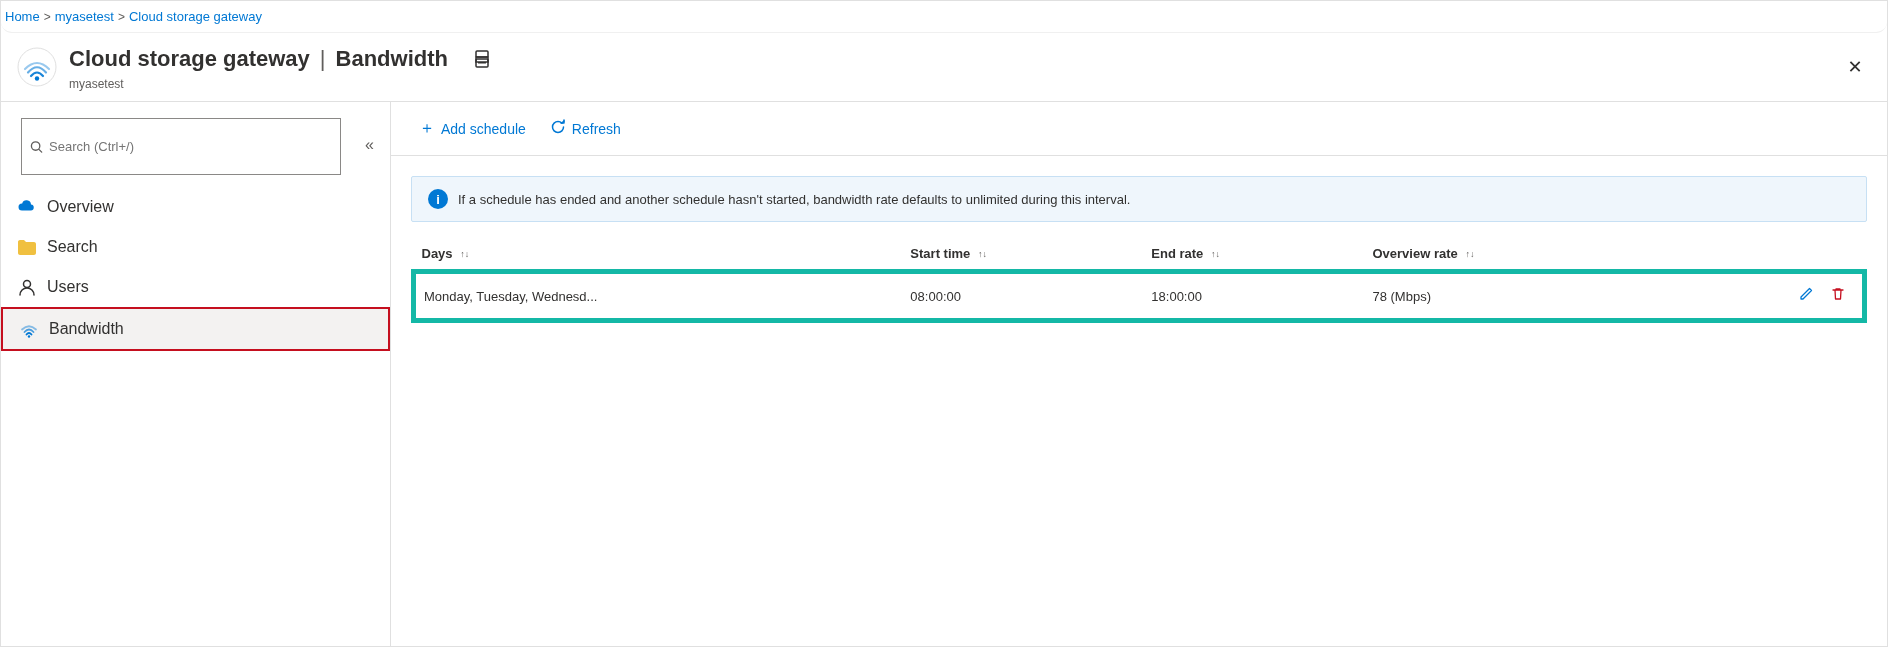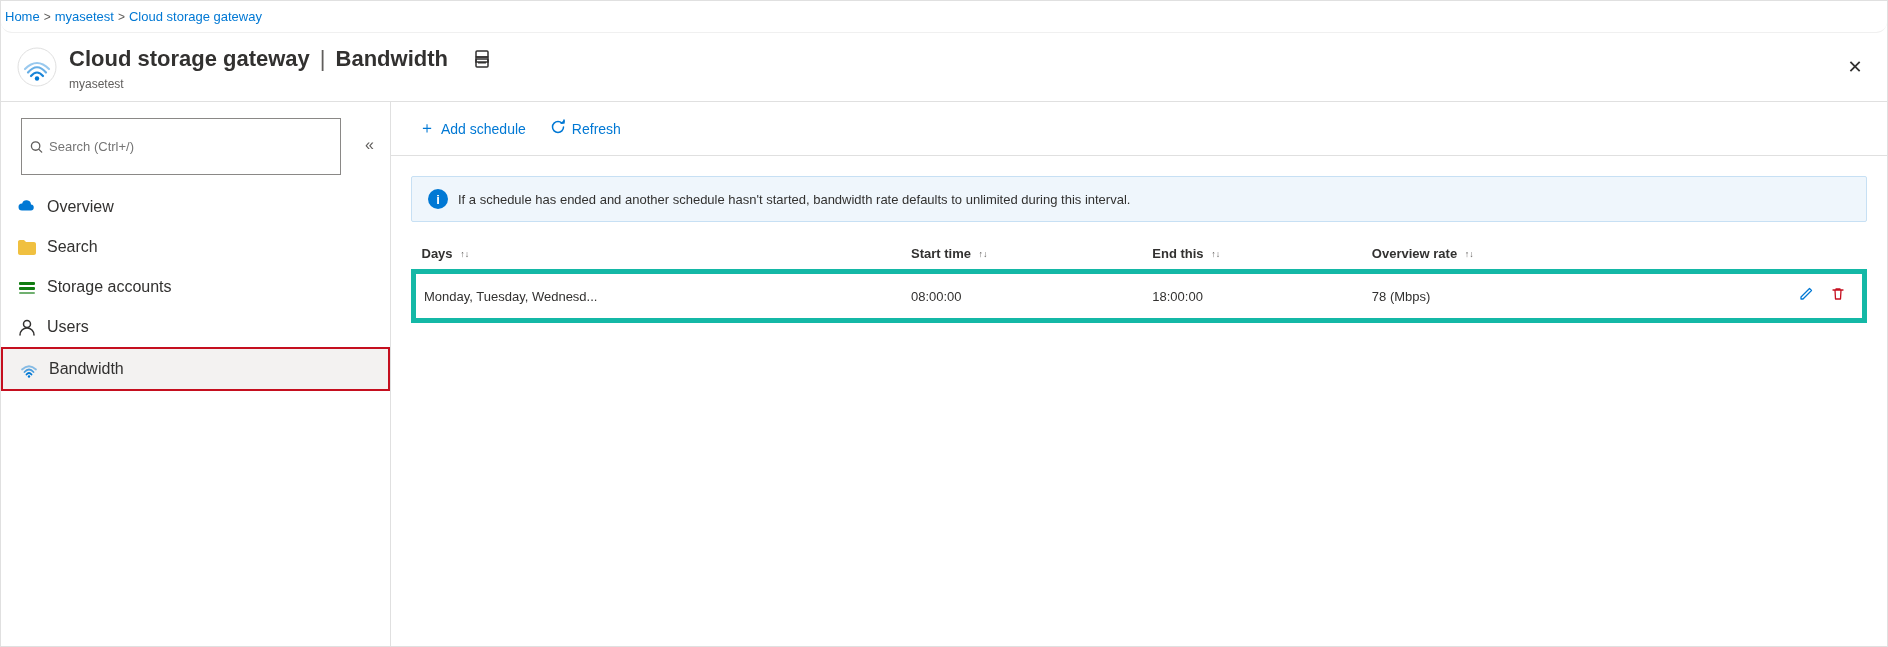--- a/index.html
+++ b/index.html
@@ -340,30 +340,20 @@
 
       <div class="nav-item">
         <div class="nav-icon">
           <svg width="20" height="18" viewBox="0 0 20 18" fill="none" xmlns="http://www.w3.org/2000/svg">
             <path d="M1 4C1 3 1.5 2 3 2H7L9 4H17C18.1 4 19 4.9 19 6V15C19 16.1 18.1 17 17 17H3C1.9 17 1 16.1 1 15V4Z" fill="#f0c040"></path>
           </svg>
         </div>
         <span>Search</span>
       </div>
 
-      <div class="nav-item">
-        <div class="nav-icon">
-          <svg width="20" height="20" viewBox="0 0 20 20" fill="none" xmlns="http://www.w3.org/2000/svg">
-            <rect x="2" y="5" width="16" height="3" rx="1" fill="#107c10"></rect>
-            <rect x="2" y="10" width="16" height="3" rx="1" fill="#107c10"></rect>
-            <rect x="2" y="15" width="16" height="2" rx="1" fill="#107c10" opacity="0.6"></rect>
-          </svg>
-        </div>
-        <span>Storage accounts</span>
-      </div>
 
       <div class="nav-item">
         <div class="nav-icon">
           <svg width="20" height="20" viewBox="0 0 20 20" fill="none" xmlns="http://www.w3.org/2000/svg">
             <circle cx="10" cy="7" r="3.5" stroke="#323130" stroke-width="1.5"></circle>
             <path d="M3 18c0-3.866 3.134-7 7-7s7 3.134 7 7" stroke="#323130" stroke-width="1.5" stroke-linecap="round"></path>
           </svg>
         </div>
         <span>Users</span>
       </div>
@@ -412,21 +402,21 @@
             <tr>
               <th>
                 <span>Days</span>
                 <span class="sort-icons">↑↓</span>
               </th>
               <th>
                 <span>Start time</span>
                 <span class="sort-icons">↑↓</span>
               </th>
               <th>
-                <span>End this</span>
+                <span>End rate</span>
                 <span class="sort-icons">↑↓</span>
               </th>
               <th>
                 <span>Overview rate</span>
                 <span class="sort-icons">↑↓</span>
               </th>
               <th></th>
             </tr>
           </thead>
           <tbody>

